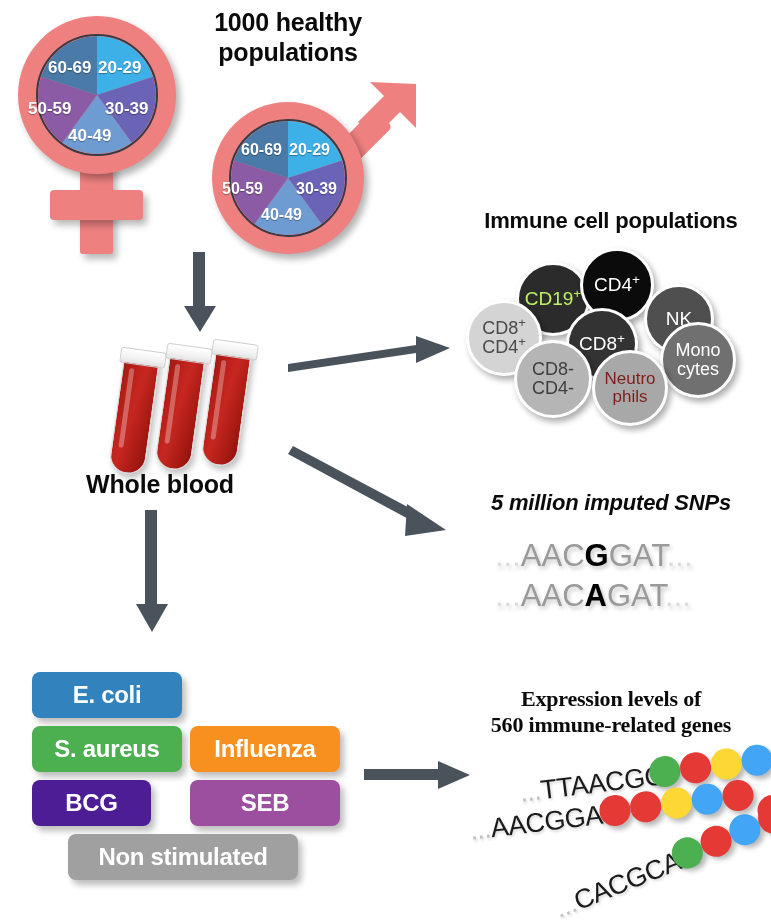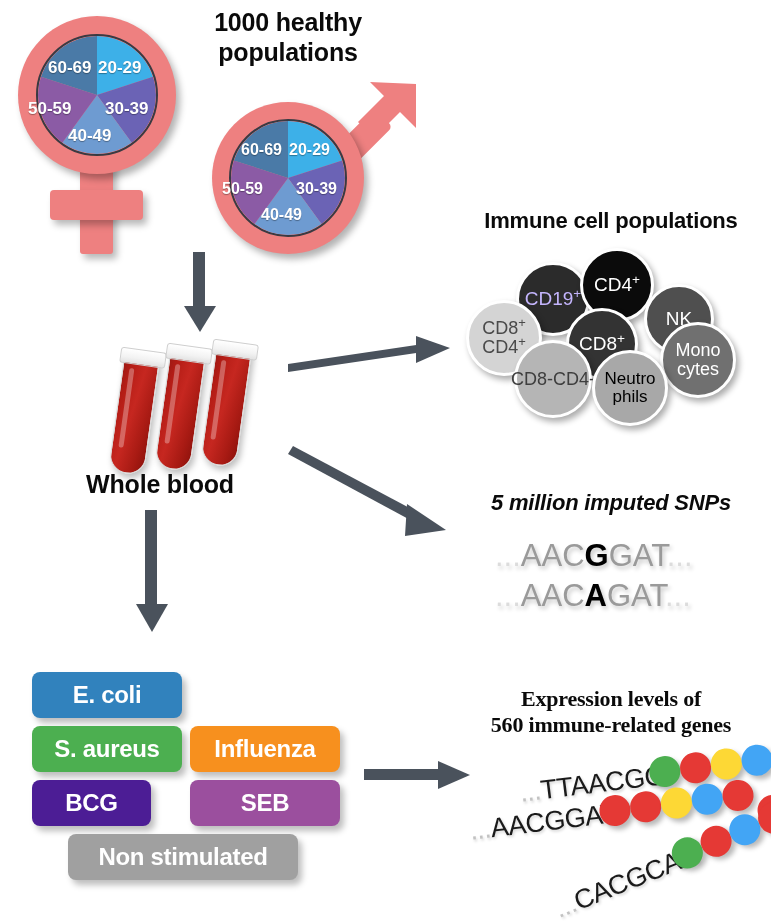--- a/index.html
+++ b/index.html
@@ -244,21 +244,21 @@
     <g fill="#4A525C">
       <rect x="13" y="0" width="12" height="98"></rect>
       <path d="M4,94 L36,94 L20,122 Z"></path>
     </g>
   </svg>
 
   <div class="abs bold-title" style="left:452px; top:208px; width:318px; font-size:22px;">Immune cell populations</div>
 
   <div class="abs" style="left:452px; top:240px; width:319px; height:190px;">
 
-    <div class="cell" style="left:64px; top:22px; width:74px; height:74px; background:#2B2B2B; color:#c4b5fd; font-size:19px;">
+    <div class="cell" style="left:64px; top:22px; width:74px; height:74px; background:#2B2B2B; color:#bef264; font-size:19px;">
       <span><span>CD19</span><sup>+</sup></span>
     </div>
 
     <div class="cell" style="left:128px; top:8px; width:74px; height:74px; background:#0B0B0B; color:#FFFFFF; font-size:19px;">
       <span><span>CD4</span><sup>+</sup></span>
     </div>
 
     <div class="cell" style="left:192px; top:44px; width:70px; height:70px; background:#4F4F4F; color:#FFFFFF; font-size:19px;">
       <span>NK</span>
     </div>
@@ -270,26 +270,26 @@
 
     <div class="cell" style="left:114px; top:68px; width:72px; height:72px; background:#333333; color:#FFFFFF; font-size:19px;">
       <span><span>CD8</span><sup>+</sup></span>
     </div>
 
     <div class="cell" style="left:208px; top:82px; width:76px; height:76px; background:#707070; color:#FFFFFF; font-size:18px; flex-direction:column;">
       <span>Mono</span>
       <span>cytes</span>
     </div>
 
-    <div class="cell" style="left:62px; top:100px; width:78px; height:78px; background:#B5B5B5; color:#3E3E3E; font-size:18px; flex-direction:row;">
+    <div class="cell" style="left:62px; top:100px; width:78px; height:78px; background:#B5B5B5; color:#3E3E3E; font-size:18px; flex-direction:column;">
       <span>CD8-</span>
       <span>CD4-</span>
     </div>
 
-    <div class="cell" style="left:140px; top:110px; width:76px; height:76px; background:#A8A8A8; color:#000000; font-size:17px; flex-direction:column;">
+    <div class="cell" style="left:140px; top:110px; width:76px; height:76px; background:#A8A8A8; color:#7f1d1d; font-size:17px; flex-direction:column;">
       <span>Neutro</span>
       <span>phils</span>
     </div>
   </div>
 
   <div class="abs bold-title" style="left:452px; top:490px; width:318px; font-size:22px;font-style:italic;">5 million imputed SNPs</div>
 
   <div class="snp-line" style="left:495px; top:538px;">
     <span class="fade1">...</span><span class="mid">AAC</span><span class="hl">G</span><span class="mid">GAT</span><span class="fade1">...</span>
   </div>

